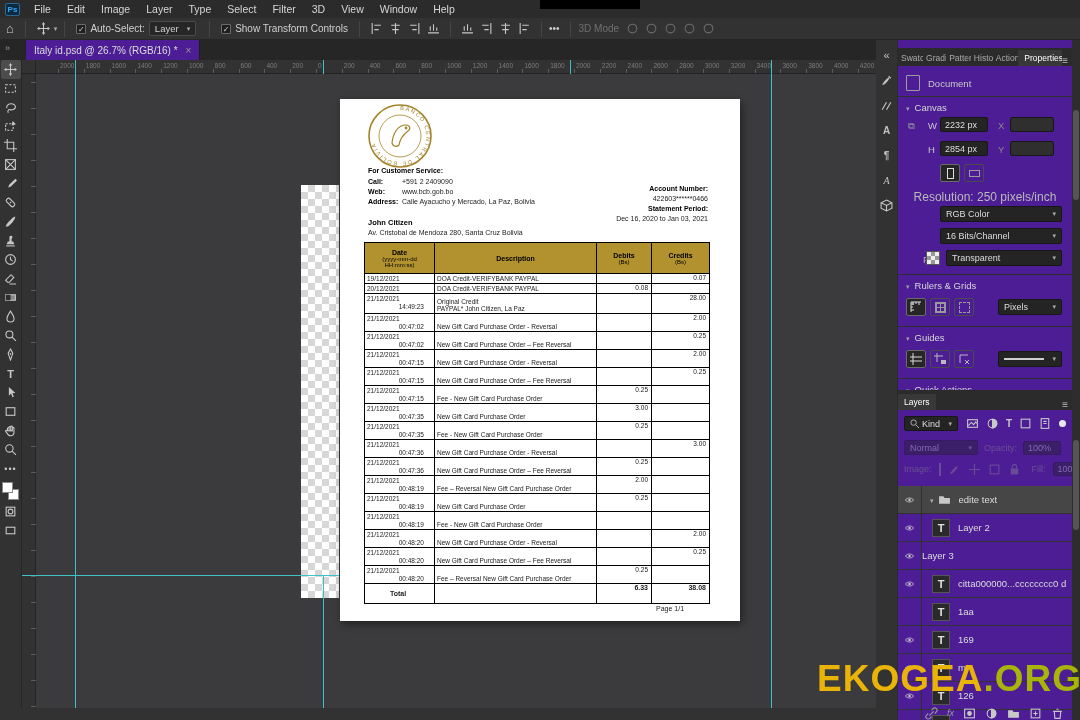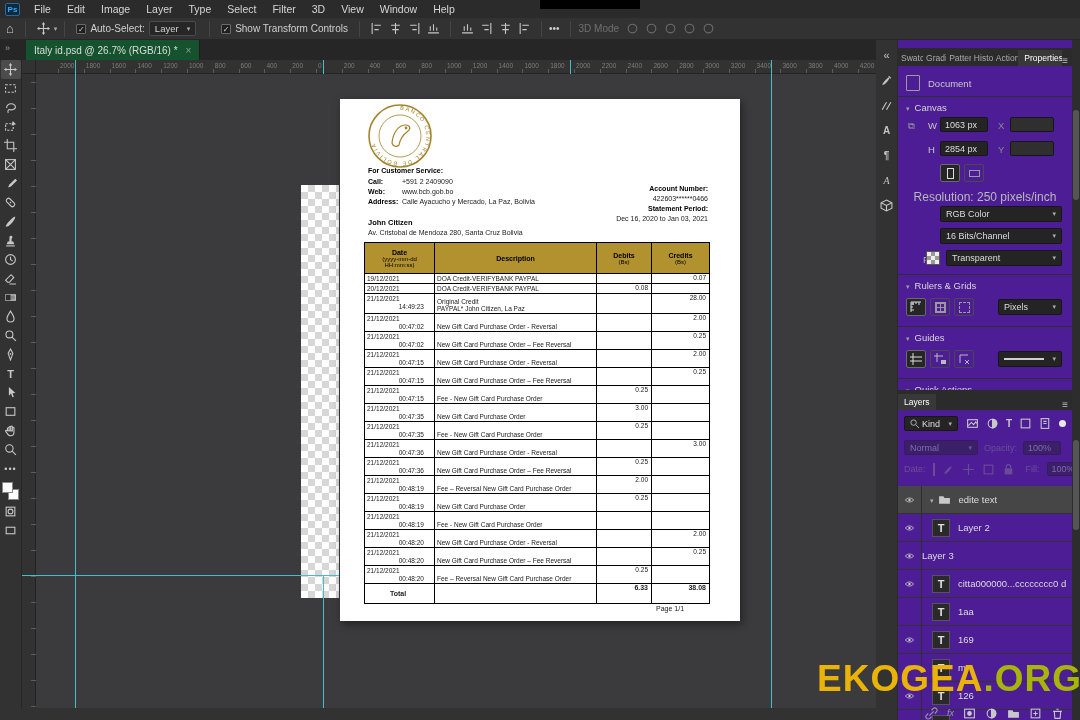--- a/index.html
+++ b/index.html
@@ -16,21 +16,21 @@
   .ob-icon{color:#c9c9c9;font-size:12px;margin:0 4px;display:flex;align-items:center;}
   .checkbox{width:10px;height:10px;background:#1f1f1f;border:1px solid #6a6a6a;border-radius:1px;color:#d0d0d0;font-size:8px;line-height:9px;text-align:center;margin:0 4px;}
   .ob-label{color:#cfcfcf;font-size:10px;margin-right:4px;}
   .ob-drop{height:15px;background:#262626;border:1px solid #4b4b4b;border-radius:2px;display:flex;align-items:center;padding:0 5px;gap:8px;color:#d0d0d0;font-size:9.5px;margin-right:6px;}
   .caret{font-size:7px;color:#aaa;}
   .align-ico{margin:0 3px;display:flex;align-items:center;}
   .dim{opacity:.38;}
   
   .tabbar{position:absolute;left:0;top:40px;width:876px;height:20px;background:#262626;z-index:20;}
   .tb-chevron{position:absolute;left:5px;top:3px;color:#9a9a9a;font-size:9px;}
-  .doctab{position:absolute;left:26px;top:0;height:20px;background:#14532d;border-right:1px solid #1e1e1e;display:flex;align-items:center;padding:0 8px;color:#dcdcdc;font-size:10px;gap:8px;}
+  .doctab{position:absolute;left:26px;top:0;height:20px;background:#4c1d95;border-right:1px solid #1e1e1e;display:flex;align-items:center;padding:0 8px;color:#dcdcdc;font-size:10px;gap:8px;}
   .closex{color:#9a9a9a;font-size:10px;}
   
   .toolbar{position:absolute;left:0;top:60px;width:22px;height:648px;background:#323232;border-right:1px solid #262626;z-index:25;display:flex;flex-direction:column;align-items:center;}
   .tool{width:20px;height:19px;display:flex;align-items:center;justify-content:center;}
   .tool.selected{background:#4c4c4c;border-radius:2px;}
   .swatches{position:relative;width:18px;height:20px;margin-top:4px;}
   .swatch{position:absolute;width:11px;height:11px;background:#fff;border:1px solid #888;}
   .swatch.fg{left:0;top:0;z-index:2;}
   .swatch.bg{left:6px;top:7px;z-index:1;}
   
@@ -824,21 +824,21 @@
       <div class="prow" style="top:32px;display:flex;align-items:center;padding-left:8px;height:22px;">
         <span style="width:14px;height:16px;border:1px solid #9c9c9c;border-radius:1px;margin-right:8px;display:inline-block;"></span>
         <span>Document</span>
       </div>
       <div class="divline" style="top:56px;"></div>
 
       <div class="prow sect" style="top:62px;padding-left:8px;"><span class="tri">▾</span><span>Canvas</span></div>
 
       <span class="prow" style="top:80px;left:10px;width:12px;color:#9a9a9a;">⧉</span>
       <span class="prow" style="top:80px;left:30px;width:10px;">W</span>
-      <span class="field" style="left:42px;top:77px;width:48px;">1063 px</span>
+      <span class="field" style="left:42px;top:77px;width:48px;">2232 px</span>
       <span class="prow" style="top:80px;left:100px;width:10px;color:#8a8a8a;">X</span>
       <span class="field disabled" style="left:112px;top:77px;width:44px;"></span>
 
       <span class="prow" style="top:104px;left:30px;width:10px;">H</span>
       <span class="field" style="left:42px;top:101px;width:48px;">2854 px</span>
       <span class="prow" style="top:104px;left:100px;width:10px;color:#8a8a8a;">Y</span>
       <span class="field disabled" style="left:112px;top:101px;width:44px;"></span>
 
       <span class="mini-btn on" style="left:42px;top:124px;">
           <span style="width:7px;height:11px;border:1px solid #ddd;"></span>
@@ -959,21 +959,21 @@
       <div class="prow dim" style="top:400px;left:0;display:flex;align-items:center;padding:0 6px;gap:6px;">
         <span class="pdrop" style="position:static;width:74px;height:15px;">
             <span>Normal</span>
             <span class="caret">▾</span>
           </span>
         <span style="color:#9a9a9a;font-size:9px;">Opacity:</span>
         <span class="field" style="position:static;width:38px;height:14px;">100%</span>
       </div>
 
       <div class="prow dim" style="top:422px;left:0;display:flex;align-items:center;padding:0 6px;gap:7px;">
-        <span style="color:#9a9a9a;font-size:9px;">Date:</span>
+        <span style="color:#9a9a9a;font-size:9px;">Image:</span>
         <span id="lockIcons" style="display:flex;gap:7px;align-items:center;">
             <span><span class="gridico" style="width:9px;height:9px;background-size:3px 3px;"></span></span>
             <span>
               <svg width="13" height="13" viewBox="0 0 12 12" fill="none" stroke="#c8c8c8" stroke-width="1">
                 <path d="M2 10c.4-1.6 4.6-6.6 6.8-7.2.5 2-4 6.8-5.8 7.2z" fill="#9a9a9a" stroke="none"></path>
               </svg>
             </span>
             <span>
               <svg width="13" height="13" viewBox="0 0 12 12" fill="none" stroke="#c8c8c8" stroke-width="1">
                 <path d="M6 1v10M1 6h10" stroke="#9a9a9a"></path>

